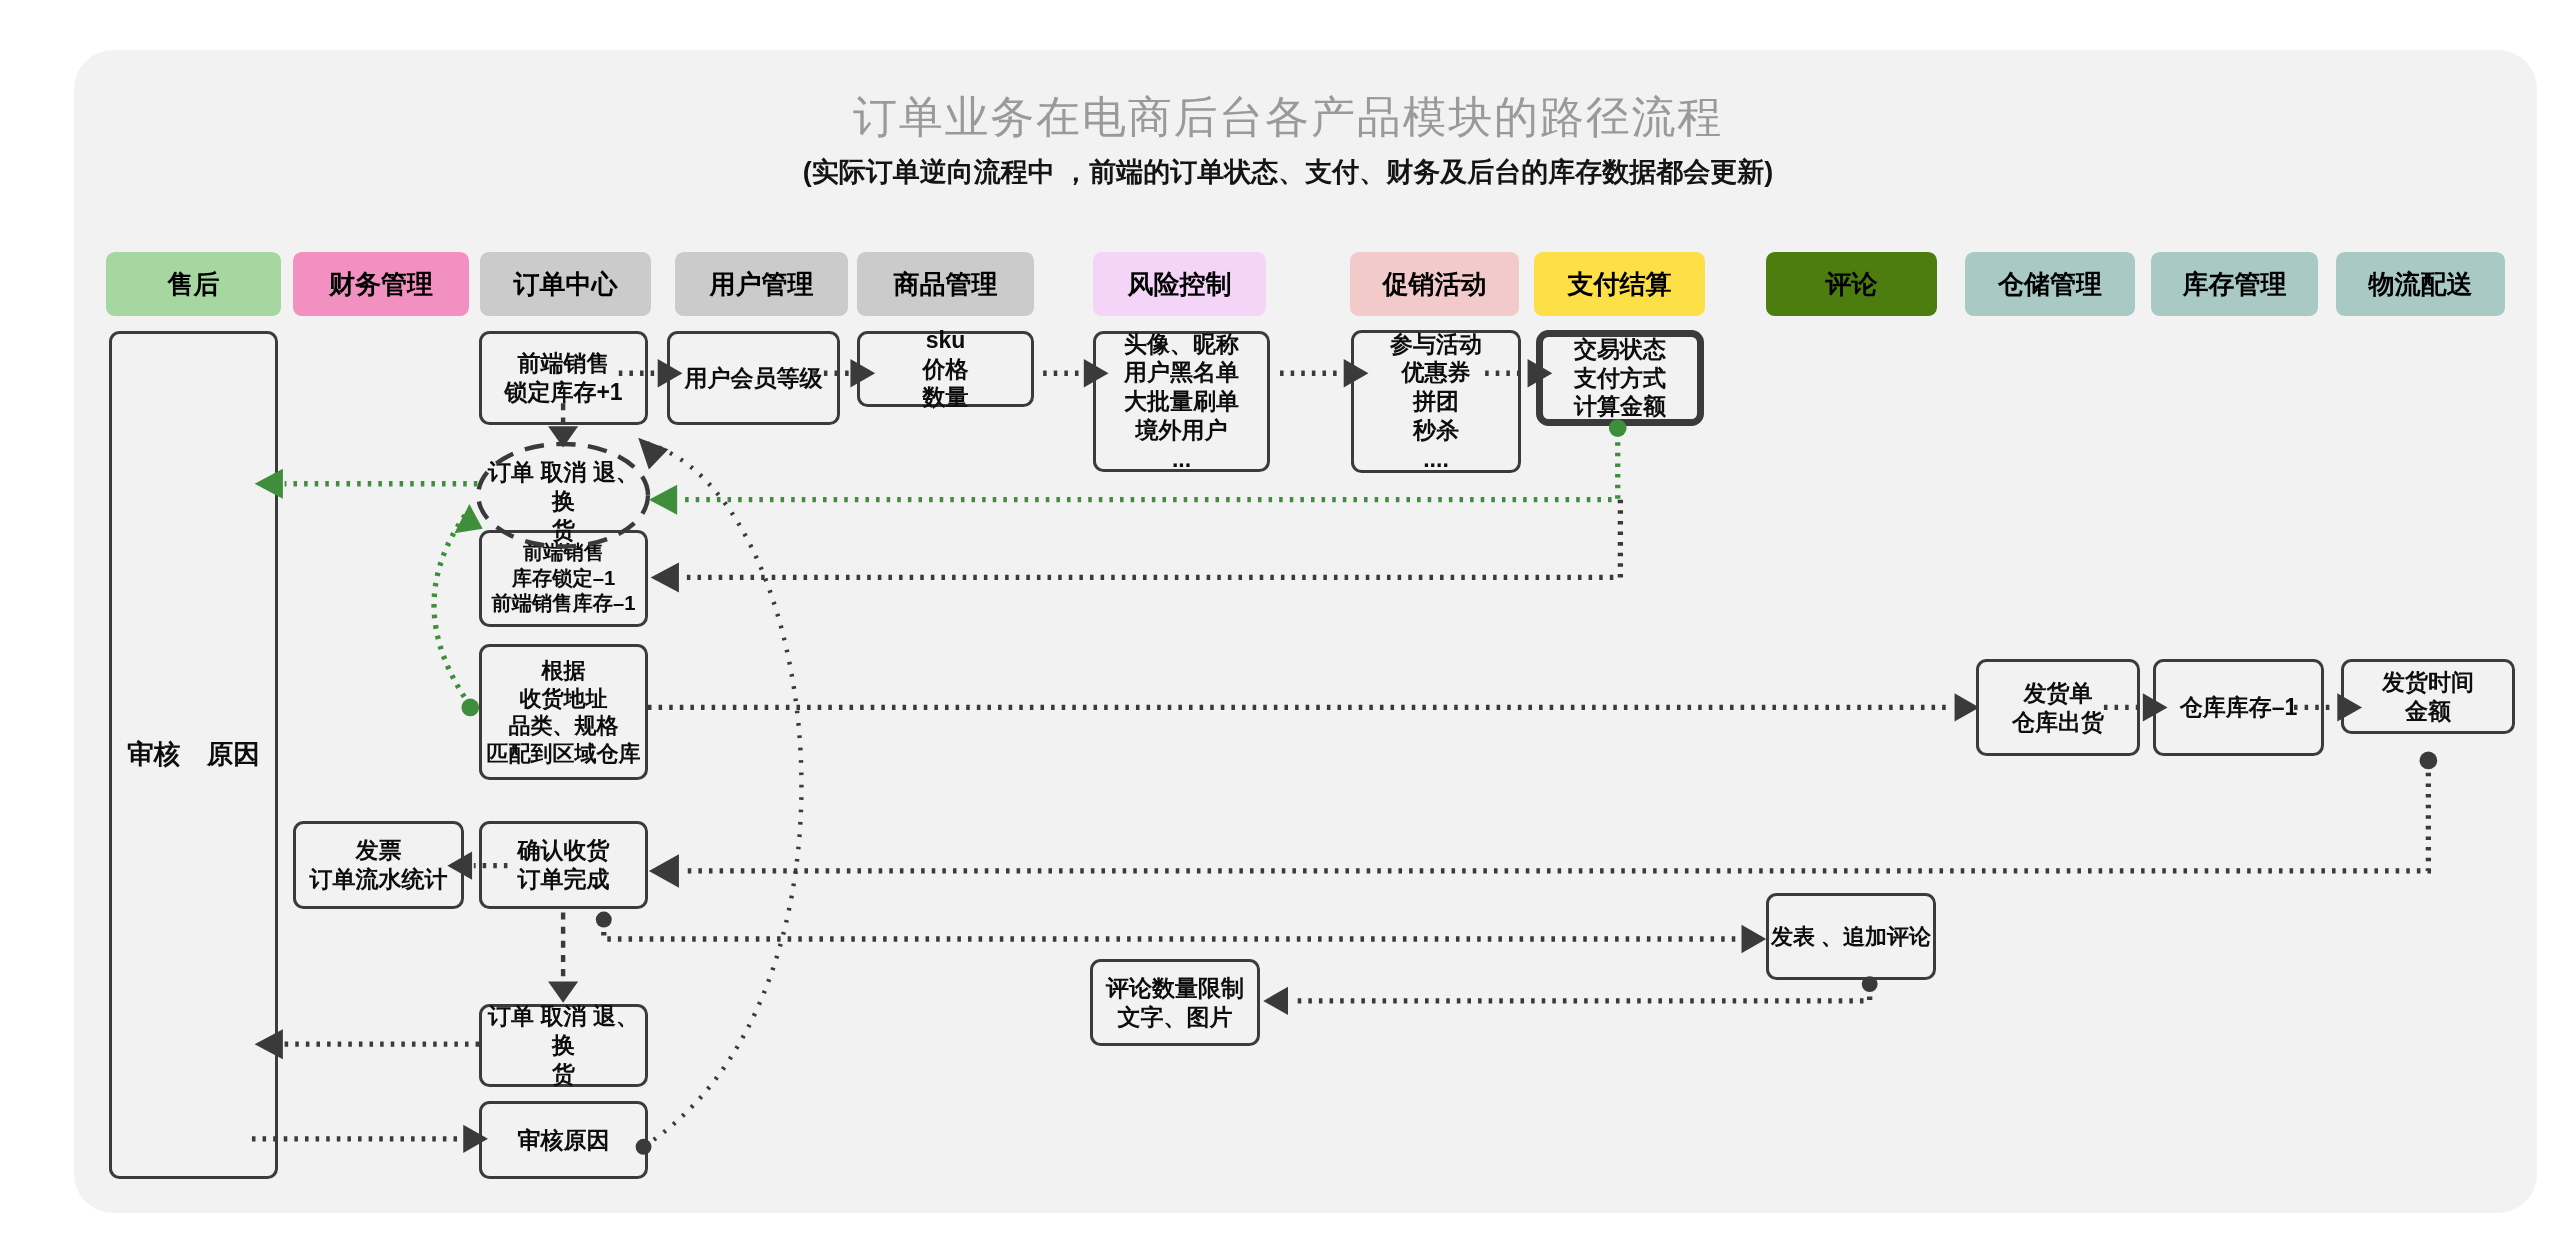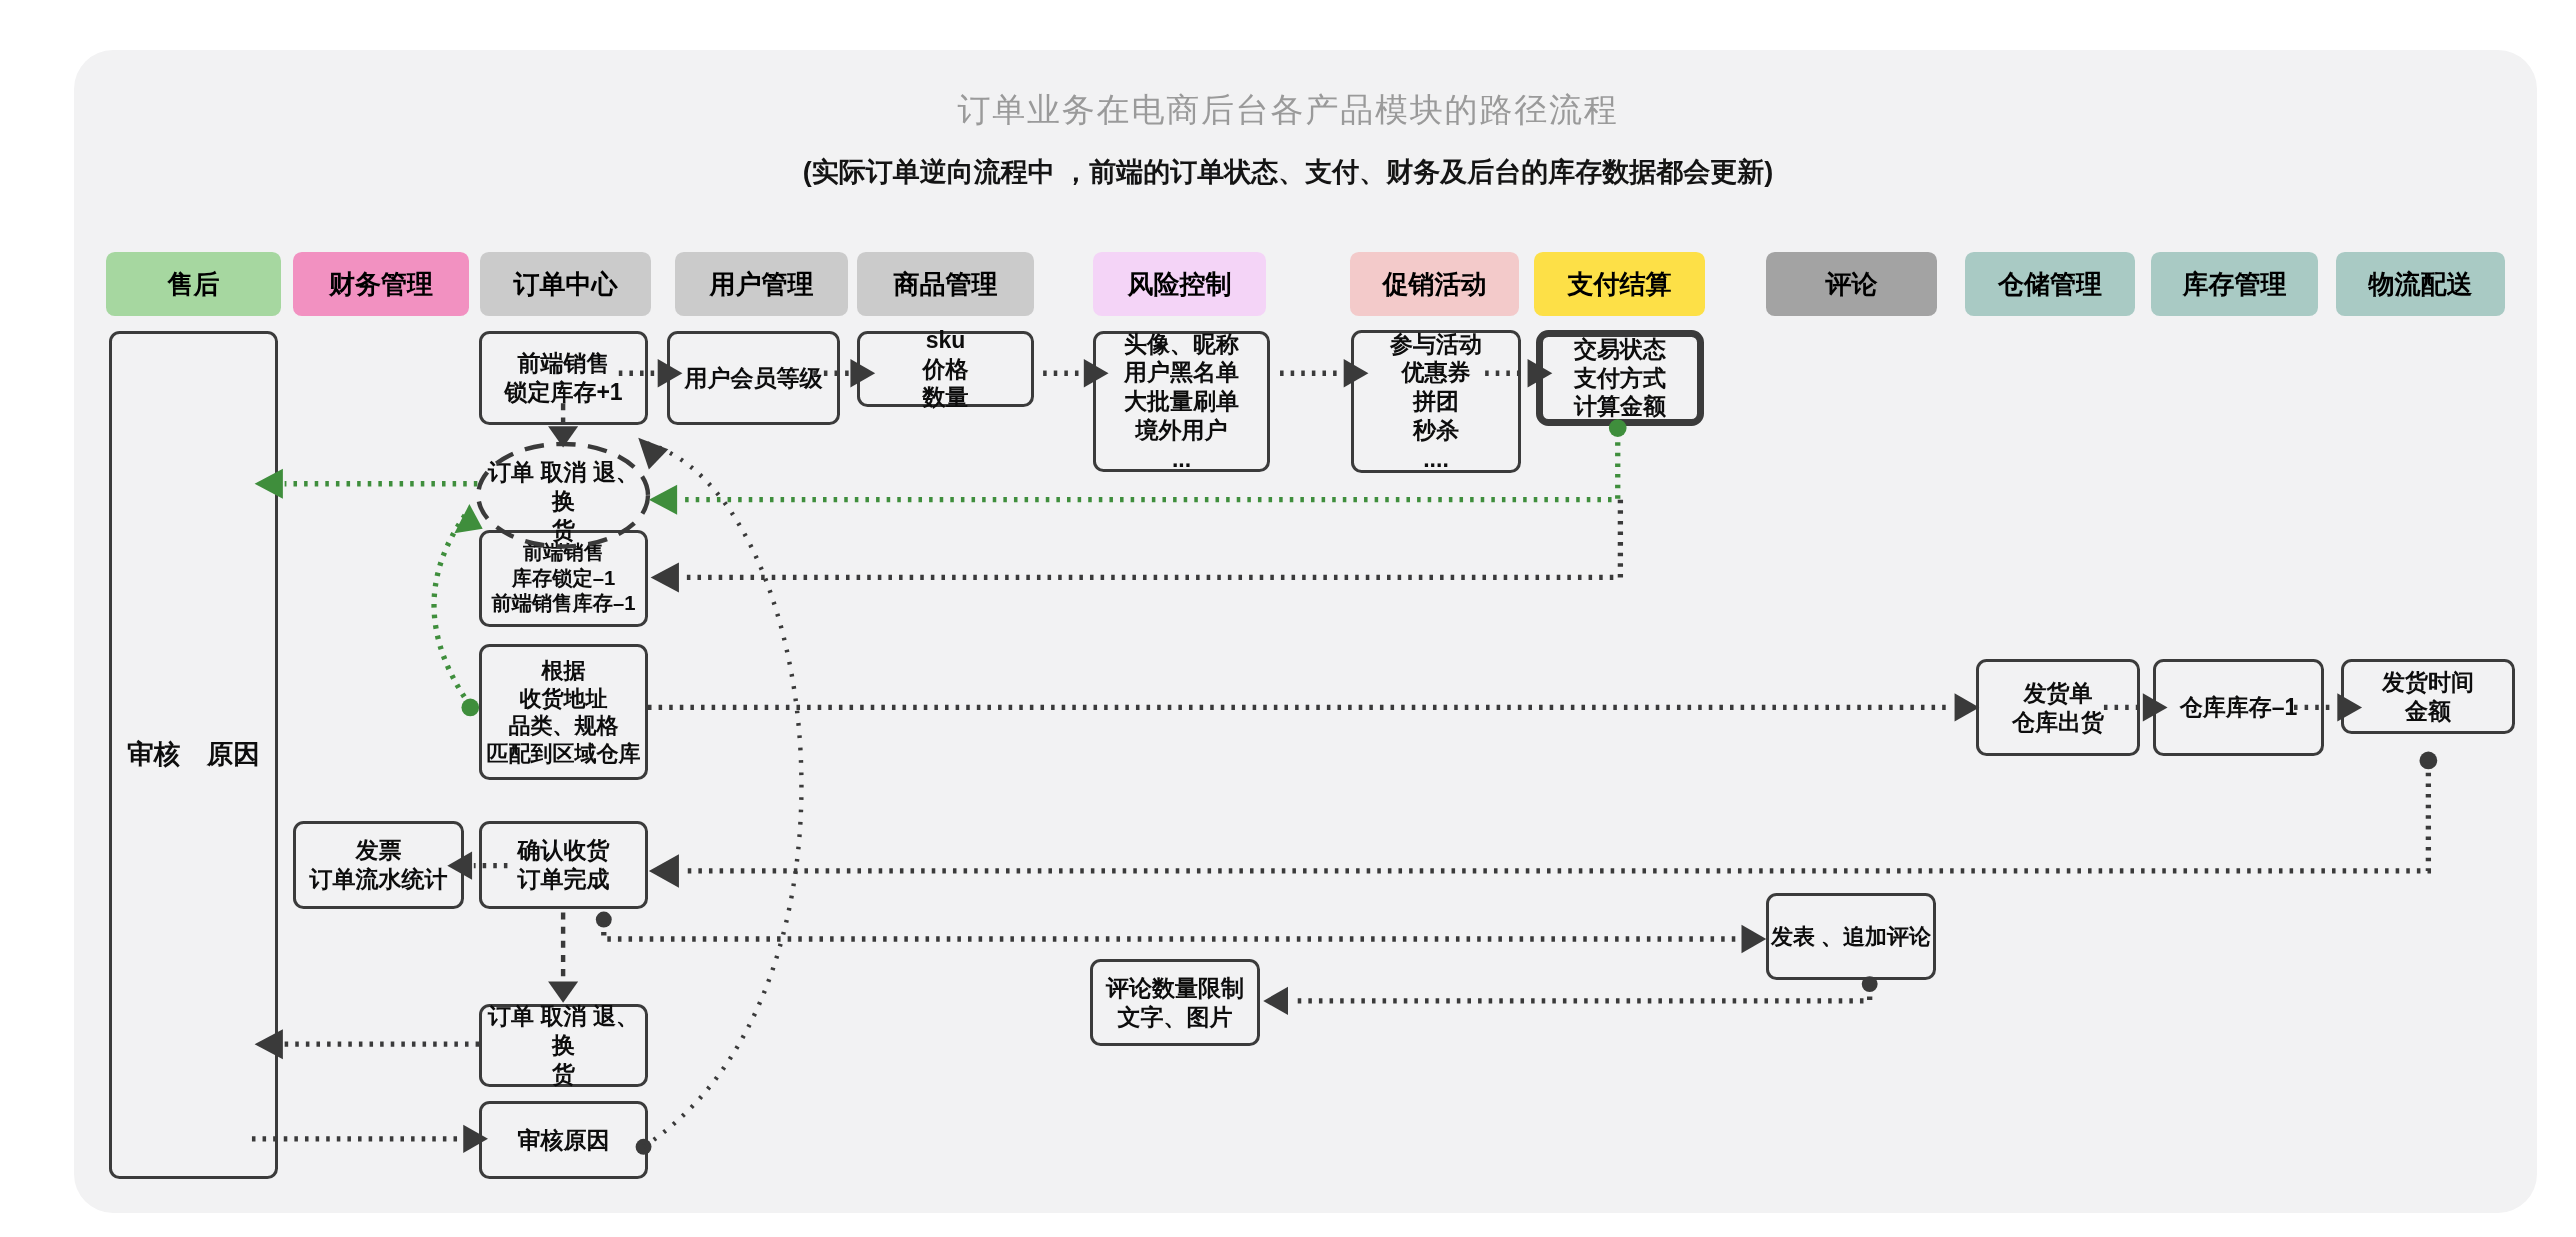--- a/index.html
+++ b/index.html
@@ -1,21 +1,21 @@
 <!DOCTYPE html>
 <html style="--canvas: #f2f2f3; --dark: #3a3a3a; --green: #3f8e3c; --border: #3b3b3b;font-size:14px"><head>
 <meta charset="utf-8">
 <style>
   html,body{margin:0;padding:0;background:#ffffff;}
   .stage{position:relative;width:2576px;height:1238px;background:#ffffff;
          font-family:"Liberation Sans","DejaVu Sans",sans-serif;overflow:hidden;}
   .canvas{position:absolute;left:74px;top:50px;width:2463px;height:1163px;
           background:var(--canvas,#f2f2f3);border-radius:39px;}
   .page-title{position:absolute;left:0;top:88px;width:100%;text-align:center;
-          font-size:33px;color:#9a9a9a;font-weight:400;letter-spacing:1.8px;}
+          font-size:44px;color:#9a9a9a;font-weight:400;letter-spacing:1.8px;}
   .page-subtitle{position:absolute;left:0;top:154px;width:100%;text-align:center;
           font-size:27px;color:#141414;font-weight:bold;}
   .hdr{position:absolute;top:252px;height:64px;border-radius:8.8px;
        display:flex;align-items:center;justify-content:center;
        font-size:26px;font-weight:bold;color:#000;}
   .node{position:absolute;border:3.5px solid var(--border,#3b3b3b);border-radius:10.6px;
         display:flex;align-items:center;justify-content:center;text-align:center;
         font-size:23px;font-weight:bold;color:#0d0d0d;line-height:1.25;
         white-space:pre-line;box-sizing:border-box;background:transparent;}
   .node.thick{border-width:7px;border-radius:12.4px;}
@@ -45,21 +45,21 @@
   <div class="page-subtitle">(实际订单逆向流程中 ，前端的订单状态、支付、财务及后台的库存数据都会更新)</div>
 
   <div class="hdr" style="left: 106px; width: 175px; background-color: rgb(166, 215, 160);">售后</div>
   <div class="hdr" style="left: 293px; width: 176px; background-color: rgb(242, 145, 193);">财务管理</div>
   <div class="hdr" style="left: 480px; width: 171px; background-color: rgb(203, 203, 203);">订单中心</div>
   <div class="hdr" style="left: 667px; width: 173px; background-color: rgb(203, 203, 203); margin-left: 8px;">用户管理</div>
   <div class="hdr" style="left: 857px; width: 177px; background-color: rgb(203, 203, 203);">商品管理</div>
   <div class="hdr" style="left: 1093px; width: 173px; background-color: rgb(244, 212, 247);">风险控制</div>
   <div class="hdr" style="left: 1350px; width: 169px; background-color: rgb(243, 202, 202);">促销活动</div>
   <div class="hdr" style="left: 1534px; width: 171px; background-color: #fde047;">支付结算</div>
-  <div class="hdr" style="left: 1766px; width: 171px; background-color: #a3a3a3;">评论</div>
+  <div class="hdr" style="left: 1766px; width: 171px; background-color: #4d7c0f;">评论</div>
   <div class="hdr" style="left: 1965px; width: 170px; background-color: rgb(169, 202, 196);">仓储管理</div>
   <div class="hdr" style="left: 2151px; width: 167px; background-color: rgb(169, 202, 196);">库存管理</div>
   <div class="hdr" style="left: 2336px; width: 169px; background-color: rgb(169, 202, 196);">物流配送</div>
 
   <div class="node f30" style="left:109px;top:331px;width:169px;height:848px;">审核　原因</div>
   <div class="node" style="left:479px;top:331px;width:169px;height:94px;">前端销售
 锁定库存+1</div>
   <div class="node" style="left:667px;top:331px;width:173px;height:94px;">用户会员等级</div>
   <div class="node" style="left:857px;top:331px;width:177px;height:76px;">sku
 价格

